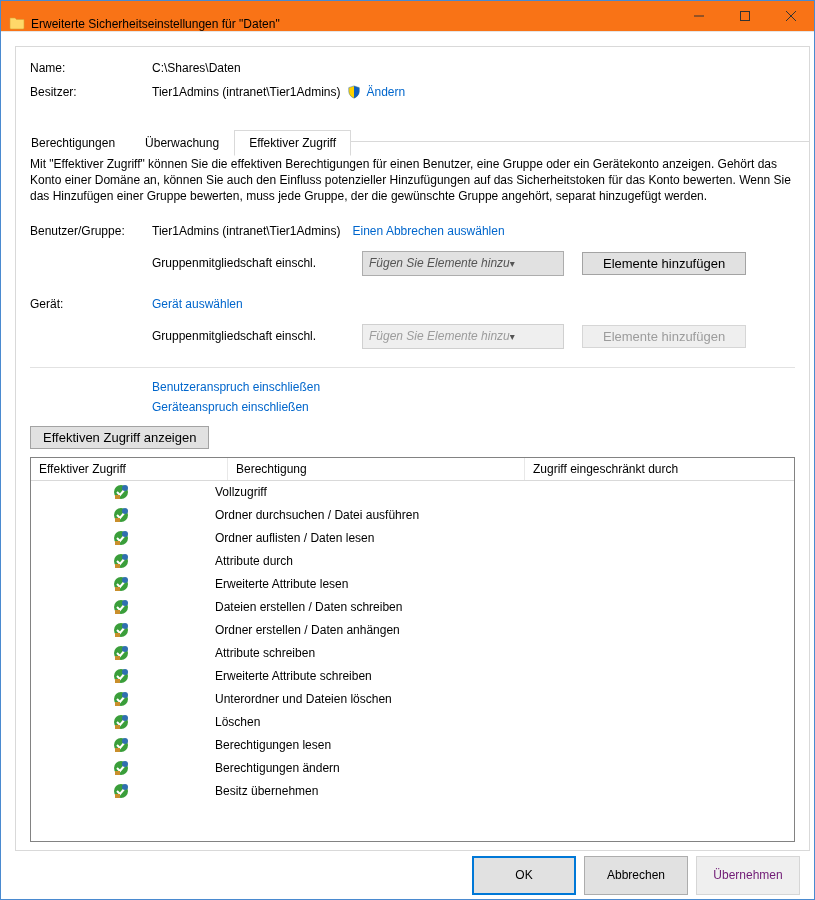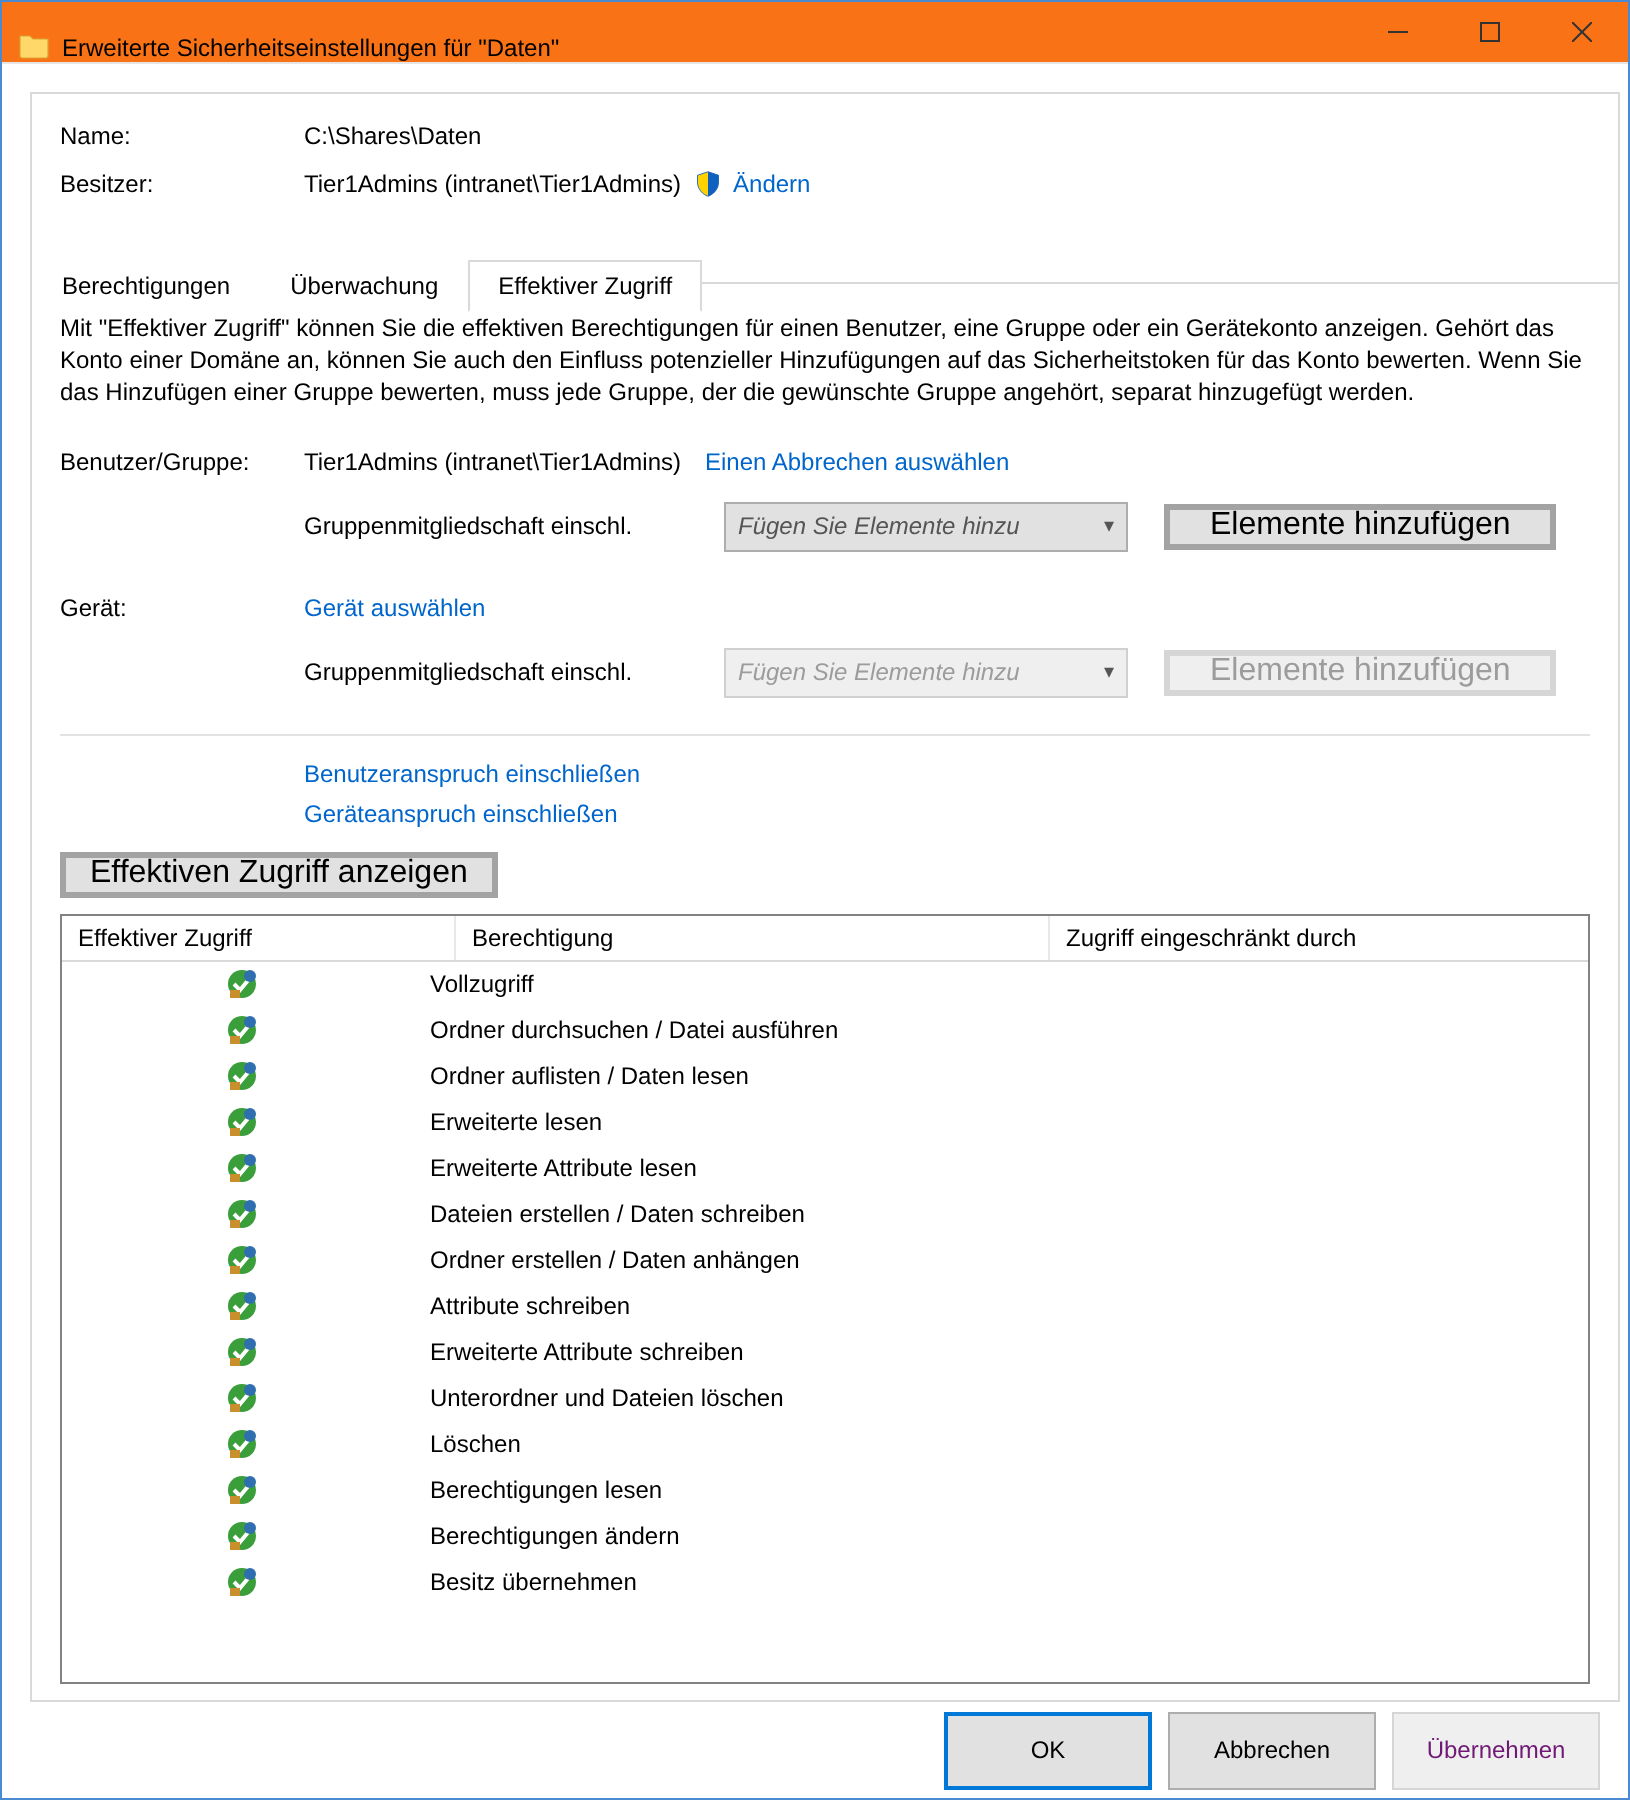--- a/index.html
+++ b/index.html
@@ -15,24 +15,24 @@
   .row .val{display:flex;align-items:center;gap:6px}
   a.link{color:#0066cc;text-decoration:none;cursor:pointer}
   .tabs{display:flex;border-bottom:1px solid #d9d9d9;margin:6px -14px 10px -14px;padding:0 0 0 0}
   .tab{padding:5px 14px;border:1px solid transparent;border-bottom:none;cursor:pointer;position:relative;top:15px;background:#fff}
   .tab.active{border-color:#d9d9d9;border-bottom:1px solid #fff}
   .desc{margin:4px 0 14px 0;line-height:1.35}
   .fieldrow{display:flex;margin-bottom:8px;align-items:center;min-height:24px}
   .fieldrow .flabel{width:122px}
   .fieldrow .fval{flex:1;display:flex;align-items:center;gap:12px}
   .fieldrow .sublabel{width:210px;margin-left:122px}
-  .combo{width:188px;height:23px;border:1px solid #adadad;background:#e1e1e1;display:flex;align-items:center;padding:0 6px;font-style:italic;color:#555;justify-content:space-between}
+  .combo{width:188px;height:23px;border:1px solid #adadad;background:#e1e1e1;display:flex;align-items:center;padding:0 6px;font-style:italic;color:#555;}
   .combo.disabled{color:#9c9c9c;background:#efefef;border-color:#d0d0d0}
   .combo .chev{font-style:normal;color:#555;font-size:10px}
-  .wbtn{height:23px;border:3px solid #a3a3a3;background:#e1e1e1;padding:0 20px;display:flex;align-items:center;cursor:pointer;font-family:inherit;font-size:16px}
+  .wbtn{height:23px;border:1px solid #a3a3a3;background:#e1e1e1;padding:0 20px;display:flex;align-items:center;cursor:pointer;font-family:inherit;font-size:13px}
   .wbtn.disabled{color:#9c9c9c;border-color:#d6d6d6;background:#efefef;cursor:default}
   .hr{border:none;border-top:1px solid #e2e2e2;margin:10px 0 12px 0}
   .table-wrap{border:1px solid #828282;flex:1;display:flex;flex-direction:column;overflow:hidden;margin-top:8px}
   .thead{display:flex;border-bottom:1px solid #d9d9d9;background:#fff}
   .th{padding:4px 8px;border-right:1px solid #e8e8e8;font-weight:normal}
   .th.c1{width:180px}
   .th.c2{width:280px}
   .th.c3{flex:1;border-right:none}
   .tbody{flex:1;overflow-y:auto}
   .tr{display:flex;align-items:center;height:23px}
@@ -196,21 +196,21 @@
             </div>
             <div class="tr">
               <div class="td c1">
                 <svg class="perm-icon" viewBox="0 0 16 16">
                   <circle cx="8" cy="8" r="7" fill="#3a9e3a"></circle>
                   <path d="M4 8l3 3 5-6" stroke="#fff" stroke-width="2" fill="none"></path>
                   <rect x="2" y="11" width="5" height="4" fill="#c98f2c"></rect>
                   <circle cx="12" cy="4" r="3" fill="#2f6fb0"></circle>
                 </svg>
               </div>
-              <div class="td c2">Erweiterte lesen</div>
+              <div class="td c2">Attribute durch</div>
               <div class="td c3"></div>
             </div>
             <div class="tr">
               <div class="td c1">
                 <svg class="perm-icon" viewBox="0 0 16 16">
                   <circle cx="8" cy="8" r="7" fill="#3a9e3a"></circle>
                   <path d="M4 8l3 3 5-6" stroke="#fff" stroke-width="2" fill="none"></path>
                   <rect x="2" y="11" width="5" height="4" fill="#c98f2c"></rect>
                   <circle cx="12" cy="4" r="3" fill="#2f6fb0"></circle>
                 </svg>

